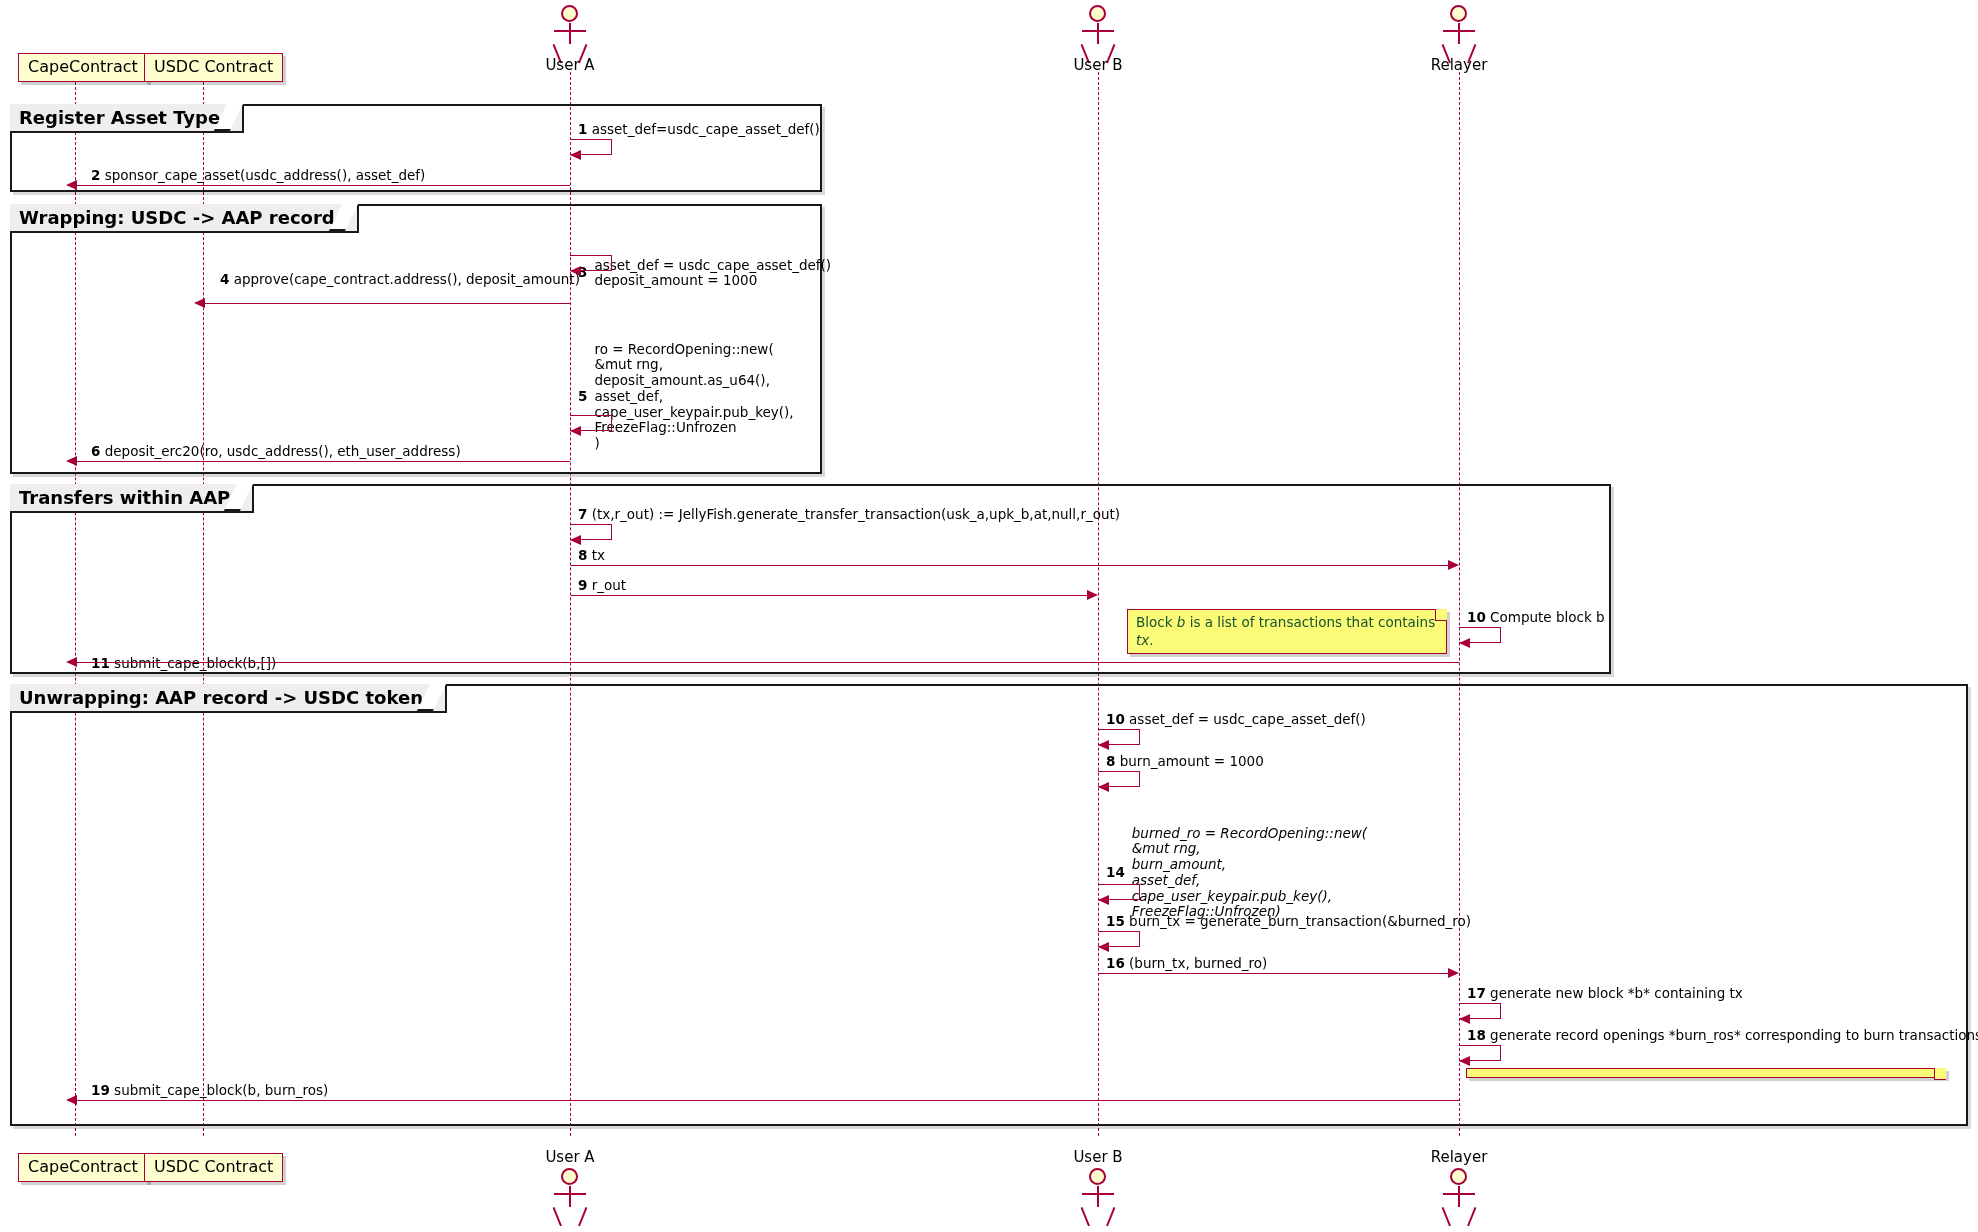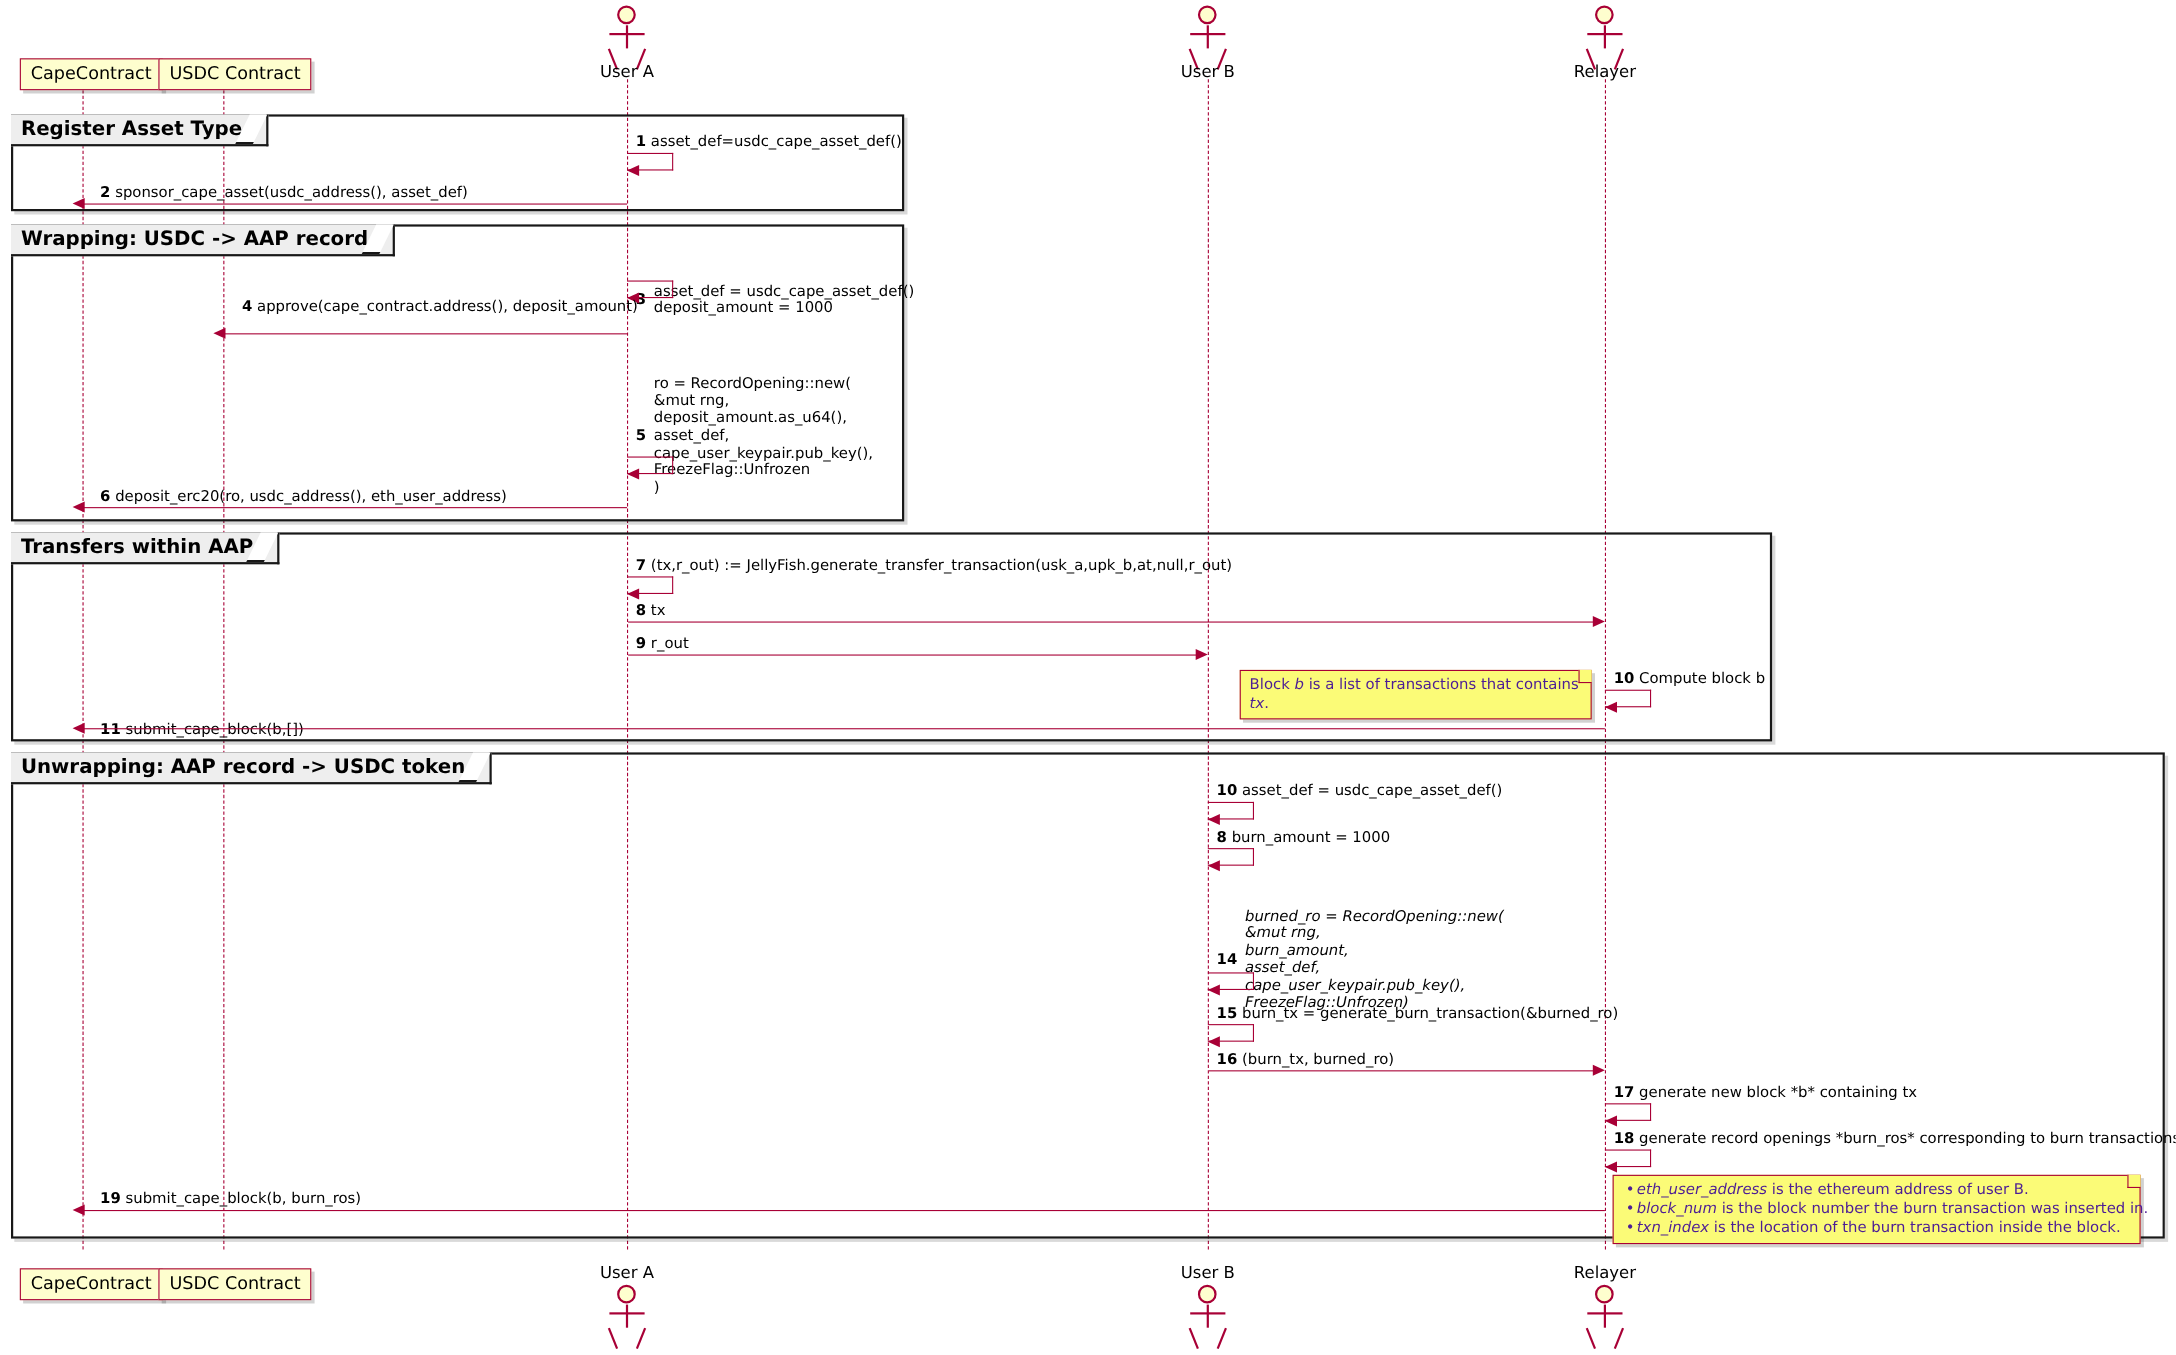--- a/index.html
+++ b/index.html
@@ -46,21 +46,21 @@
 
   
   .selfmsg{position:absolute;border:1.5px solid #A80036;border-left:none;box-sizing:border-box;}
 
   .ml-multi{white-space:pre;font-size:13.5px;line-height:1.17;}
   .ml-row{display:flex;align-items:center;}
   .ml-num{font-weight:bold;margin-right:7px;}
 
   
   .note{position:absolute;background:#FBFB77;border:1.3px solid #A80036;
-        box-shadow:3px 3px 0 rgba(0,0,0,.18);font-size:13.5px;color:#4c1d95;
+        box-shadow:3px 3px 0 rgba(0,0,0,.18);font-size:13.5px;color:#14532d;
         padding:4px 8px;line-height:1.30;box-sizing:border-box;}
   .note .fold{position:absolute;right:-1px;top:-1px;width:11px;height:11px;
         background:#FBFB77;border-left:1.3px solid #A80036;border-bottom:1.3px solid #A80036;
         transform:none;}
   .note ul{margin:0;padding:0 0 0 13px;list-style:none;}
   .note li{position:relative;white-space:nowrap;}
   .note li:before{content:"\2022";position:absolute;left:-10px;}
   em{font-style:italic;}
 </style>
 </head>
@@ -260,25 +260,20 @@
 
   <div class="msg-label" style="left:1467px;top:1028px;">
     <span class="num">18</span>
     <span>generate record openings *burn_ros* corresponding to burn transactions</span>
   </div>
   <div class="selfmsg" style="left:1459px;top:1045px;width:42px;height:16px;"></div>
   <div class="arrow-l" style="left:1459px;top:1056px;"></div>
 
   <div class="note" style="left:1466px;top:1068px;width:480px;">
     <span class="fold"></span>
-    <ul id="note-legend-list">
-        <li><em>eth_user_address</em> is the ethereum address of user B.</li>
-        <li><em>block_num</em> is the block number the burn transaction was inserted in.</li>
-        <li><em>txn_index</em> is the location of the burn transaction inside the block.</li>
-      </ul>
   </div>
 
   <div class="msg-label" style="left:91px;top:1083px;">
     <span class="num">19</span>
     <span>submit_cape_block(b, burn_ros)</span>
   </div>
   <div class="msg-line" style="left:76px;top:1100px;width:1383px;"></div>
   <div class="arrow-l" style="left:66px;top:1095px;"></div>
 
   <div class="pbox" style="left:18px;top:1153px;">CapeContract</div>

